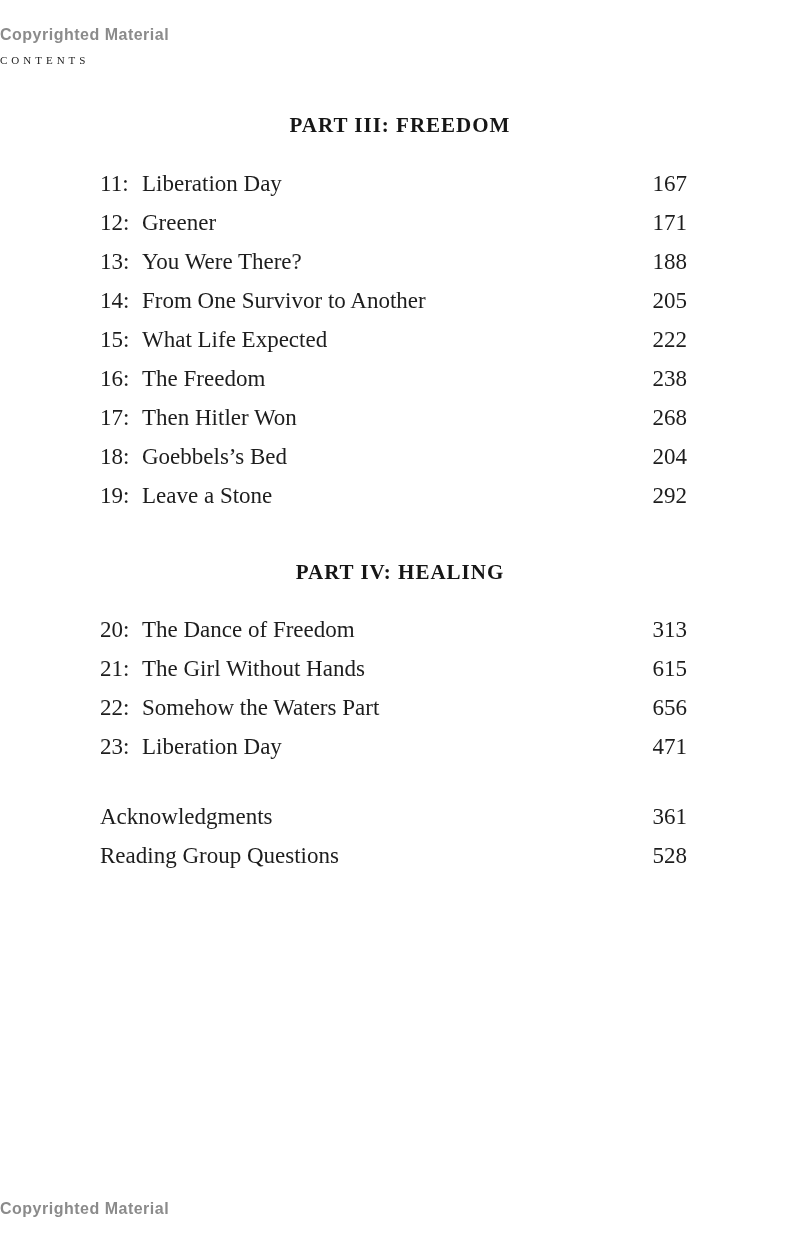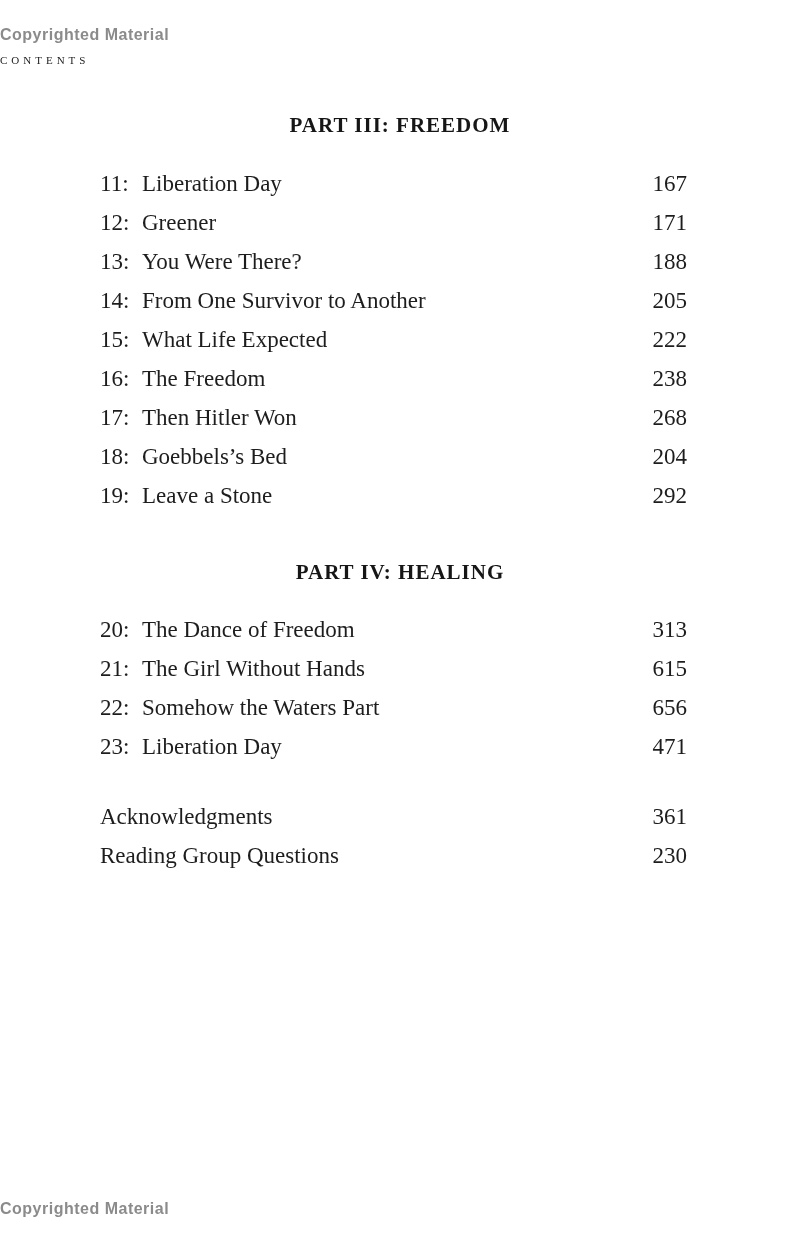--- a/index.html
+++ b/index.html
@@ -147,19 +147,19 @@
     </div>
   </div>
 
   <div class="toc-block toc-backmatter">
     <div class="toc-row">
       <span class="toc-title">Acknowledgments</span>
       <span class="toc-page">361</span>
     </div>
     <div class="toc-row">
       <span class="toc-title">Reading Group Questions</span>
-      <span class="toc-page">230</span>
+      <span class="toc-page">528</span>
     </div>
   </div>
 
   <div class="copyright-notice copyright-bottom">Copyrighted Material</div>
 
 </div>
 
 </body></html>

